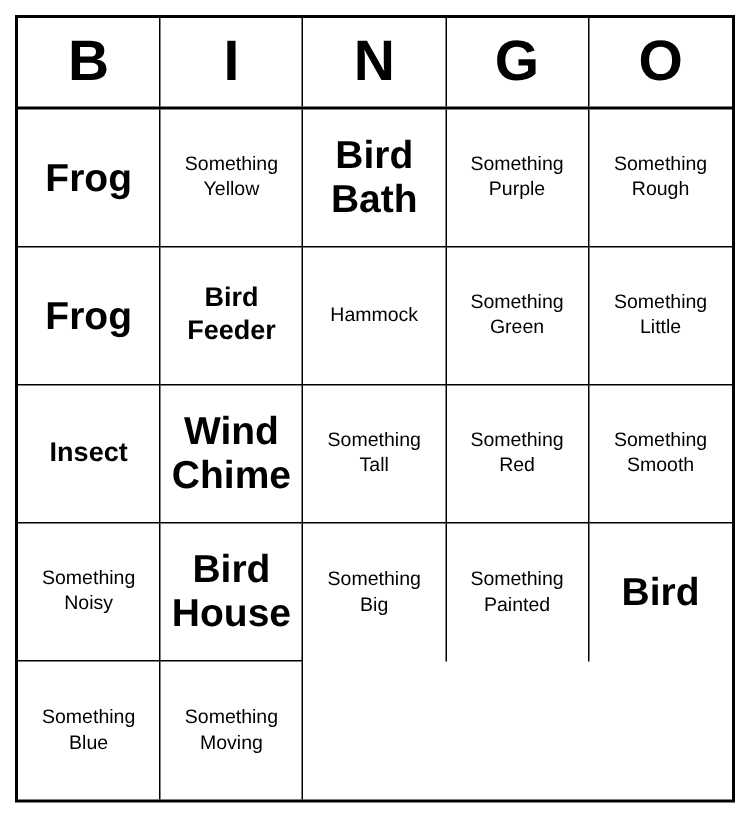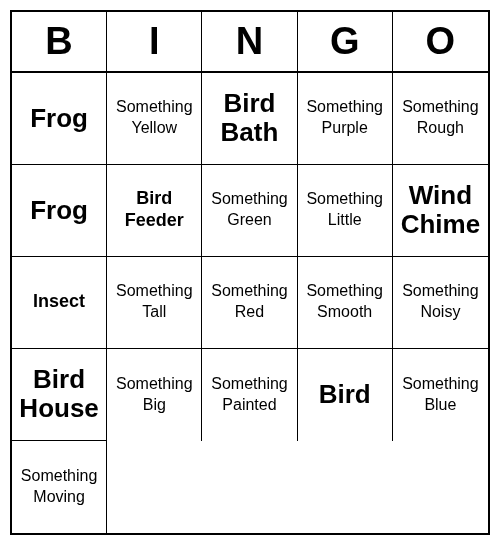--- a/index.html
+++ b/index.html
@@ -46,21 +46,21 @@
       position: relative;
     }
     .bingo-cell:nth-child(5n) { border-right: none; }
     .bingo-grid .bingo-cell:nth-last-child(-n+5) { border-bottom: none; }
     .cell-large {
       font-size: 26px;
       font-weight: bold;
       line-height: 1.1;
     }
     .cell-small {
-      font-size: 16px;
+      font-size: 13px;
       line-height: 1.3;
     }
     .cell-medium {
       font-size: 18px;
       font-weight: bold;
       line-height: 1.2;
     }
     .free-cell {
       font-size: 22px;
       font-weight: bold;
@@ -93,30 +93,33 @@
       <div class="bingo-cell">
         <span class="cell-small">Something<br>Rough</span>
       </div>
       <div class="bingo-cell">
         <span class="cell-large">Frog</span>
       </div>
       <div class="bingo-cell">
         <span class="cell-medium">Bird<br>Feeder</span>
       </div>
       <div class="bingo-cell">
+        <span class="cell-small">Hammock</span>
+      </div>
+      <div class="bingo-cell">
         <span class="cell-small">Something<br>Green</span>
       </div>
       <div class="bingo-cell">
         <span class="cell-small">Something<br>Little</span>
       </div>
       <div class="bingo-cell">
-        <span class="cell-large">Wind<br>Chime</span>
+        <span class="cell-medium">Insect</span>
       </div>
       <div class="bingo-cell">
-        <span class="cell-medium">Insect</span>
+        <span class="cell-large">Wind<br>Chime</span>
       </div>
       <div class="bingo-cell">
         <span class="cell-small">Something<br>Tall</span>
       </div>
       <div class="bingo-cell">
         <span class="cell-small">Something<br>Red</span>
       </div>
       <div class="bingo-cell">
         <span class="cell-small">Something<br>Smooth</span>
       </div>

